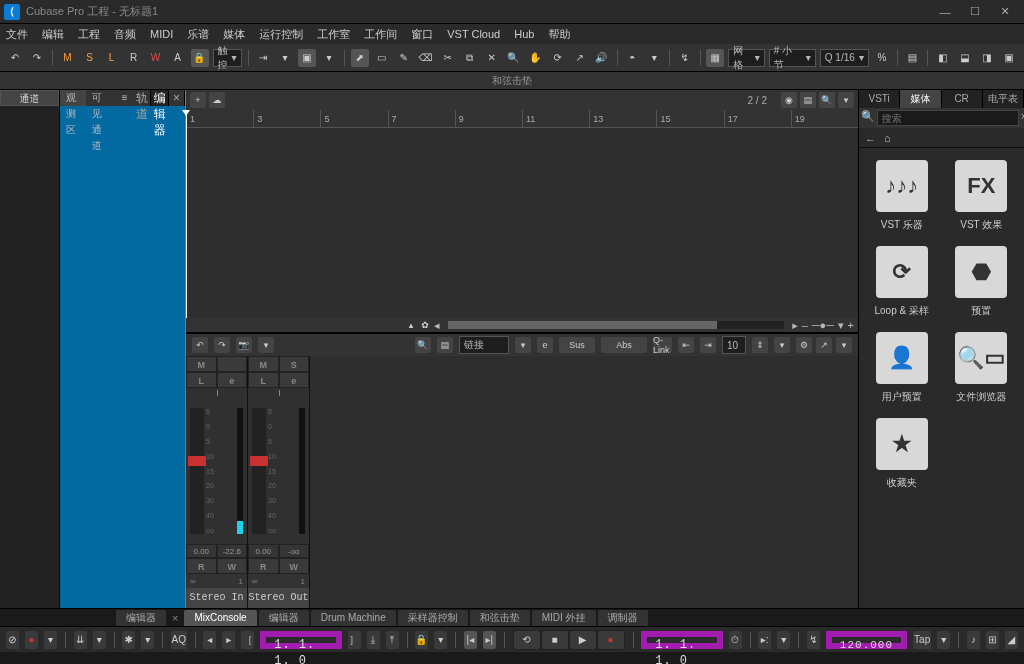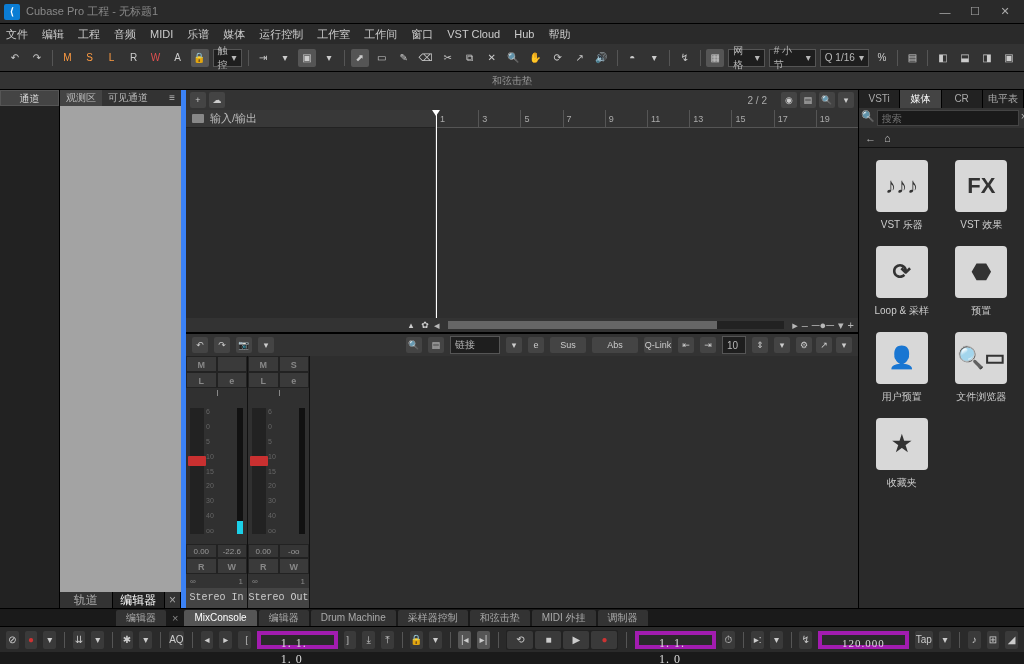--- a/index.html
+++ b/index.html
@@ -18,21 +18,21 @@
 .sep { width:1px; height:16px; background:#555; margin:0 2px; }
 .dropdown { height:18px; background:#1e1e1e; border:1px solid #555; padding:0 4px; display:flex; align-items:center; gap:4px; font-size:10px; }
 .status-strip { height:18px; background:#333; text-align:center; line-height:18px; color:#999; font-size:10px; border-bottom:1px solid #000; }
 .main { display:flex; height:518px; }
 .left-tabs { width:60px; background:#222; border-right:1px solid #000; display:flex; flex-direction:column; }
 .left-tabs .tab { height:16px; background:#444; color:#ddd; text-align:center; line-height:16px; font-size:10px; border:1px solid #555; }
 .left-spacer { flex:1; }
 .left-bottom-tabs { display:flex; height:16px; }
 .left-bottom-tabs span { flex:1; text-align:center; line-height:16px; font-size:12px; background:#333; border-right:1px solid #000; color:#aaa; }
 .left-bottom-tabs span.active { background:#222; color:#fff; }
-.inspector { width:126px; background:#a3a3a3; border-right:5px solid #3b82f6; display:flex; flex-direction:column; }
+.inspector { width:126px; background:#0369a1; border-right:1px solid #3b82f6; display:flex; flex-direction:row; }
 .insp-tabs { height:16px; display:flex; background:#333; }
 .insp-tabs span { padding:0 6px; line-height:16px; font-size:10px; color:#bbb; }
 .insp-tabs span.active { background:#444; }
 .insp-eq { height:16px; text-align:center; line-height:16px; color:#888; }
 .center { flex:1; display:flex; flex-direction:column; background:#2a2a2a; }
 .track-area { height:244px; display:flex; flex-direction:column; border-bottom:2px solid #000; }
 .track-toolbar { height:20px; background:#333; display:flex; align-items:center; padding:0 4px; gap:6px; }
 .track-toolbar .tt-left { display:flex; gap:3px; }
 .track-toolbar .tt-mid { flex:1; text-align:right; padding-right:8px; font-size:10px; color:#aaa; }
 .track-toolbar .tt-right { display:flex; gap:3px; }
@@ -81,21 +81,21 @@
 .rp-tile { width:52px; height:52px; background:#d8d8d8; border-radius:4px; display:flex; align-items:center; justify-content:center; font-size:22px; font-weight:bold; color:#333; }
 .rp-label { font-size:10px; color:#ccc; text-align:center; }
 .bottom-tabs { height:18px; background:#1a1a1a; display:flex; align-items:center; padding:0 6px; gap:2px; border-top:1px solid #000; }
 .bottom-tabs .btab { padding:0 10px; height:16px; line-height:16px; font-size:10px; color:#aaa; background:#333; border-radius:2px 2px 0 0; }
 .bottom-tabs .btab.active { background:#555; color:#fff; }
 .bottom-tabs .close-x { color:#888; margin:0 4px; }
 .transport { height:26px; background:#2a2a2a; display:flex; align-items:center; padding:0 6px; gap:6px; border-top:1px solid #000; }
 .tr-btn { width:20px; height:18px; background:#3a3a3a; display:flex; align-items:center; justify-content:center; border-radius:2px; font-size:10px; color:#ccc; }
 .tr-group { display:flex; gap:2px; background:#222; padding:1px; border-radius:2px; }
 .tr-group .tr-btn { width:26px; }
-.time-display { font-family:Liberation Serif, serif; font-size:12px; color:#ddd; letter-spacing:1px; padding:0 20px; border:4px solid #a21caf; height:18px; line-height:16px; }
+.time-display { font-family:Liberation Mono, monospace; font-size:12px; color:#ddd; letter-spacing:1px; padding:0 8px; border:6px solid #a21caf; height:18px; line-height:16px; }
 .marker-group { background:#555; border-radius:2px; }
 </style>
 </head>
 <body>
 
 <div class="titlebar">
   <div class="app-icon">⟨</div>
   <div class="title-text">Cubase Pro 工程 - 无标题1</div>
   <div class="tb-btn">—</div>
   <div class="tb-btn">☐</div>
@@ -214,26 +214,20 @@
         </div>
         <div class="tt-mid">2 / 2</div>
         <div class="tt-right">
           <div class="small-btn">◉</div>
           <div class="small-btn">▤</div>
           <div class="small-btn">🔍</div>
           <div class="small-btn">▾</div>
         </div>
       </div>
       <div class="track-body">
-        <div class="track-list">
-          <div class="track-row">
-            <div class="folder-icon"></div>
-            <span>输入/输出</span>
-          </div>
-        </div>
         <div class="arrange">
           <div class="ruler">
             <div class="tick">1</div>
             <div class="tick">3</div>
             <div class="tick">5</div>
             <div class="tick">7</div>
             <div class="tick">9</div>
             <div class="tick">11</div>
             <div class="tick">13</div>
             <div class="tick">15</div>
@@ -269,21 +263,21 @@
         <div style="flex:1"></div>
         <div class="small-btn">🔍</div>
         <div class="small-btn">▤</div>
         <div class="dropdown" style="width:50px">
             <span>链接</span>
           </div>
         <div class="small-btn">▾</div>
         <div class="small-btn">e</div>
         <div class="small-btn" style="width:36px">Sus</div>
         <div class="small-btn" style="width:46px">Abs</div>
-        <div class="small-btn" style="width:28px">Q-Link</div>
+        <div class="small-btn" style="width:19px">Q-Link</div>
         <div class="small-btn">⇤</div>
         <div class="small-btn">⇥</div>
         <div class="dropdown" style="width:24px">
             <span>10</span>
           </div>
         <div class="small-btn">⇕</div>
         <div class="small-btn">▾</div>
         <div class="mt-right">
           <div class="small-btn">⚙</div>
           <div class="small-btn">↗</div>

